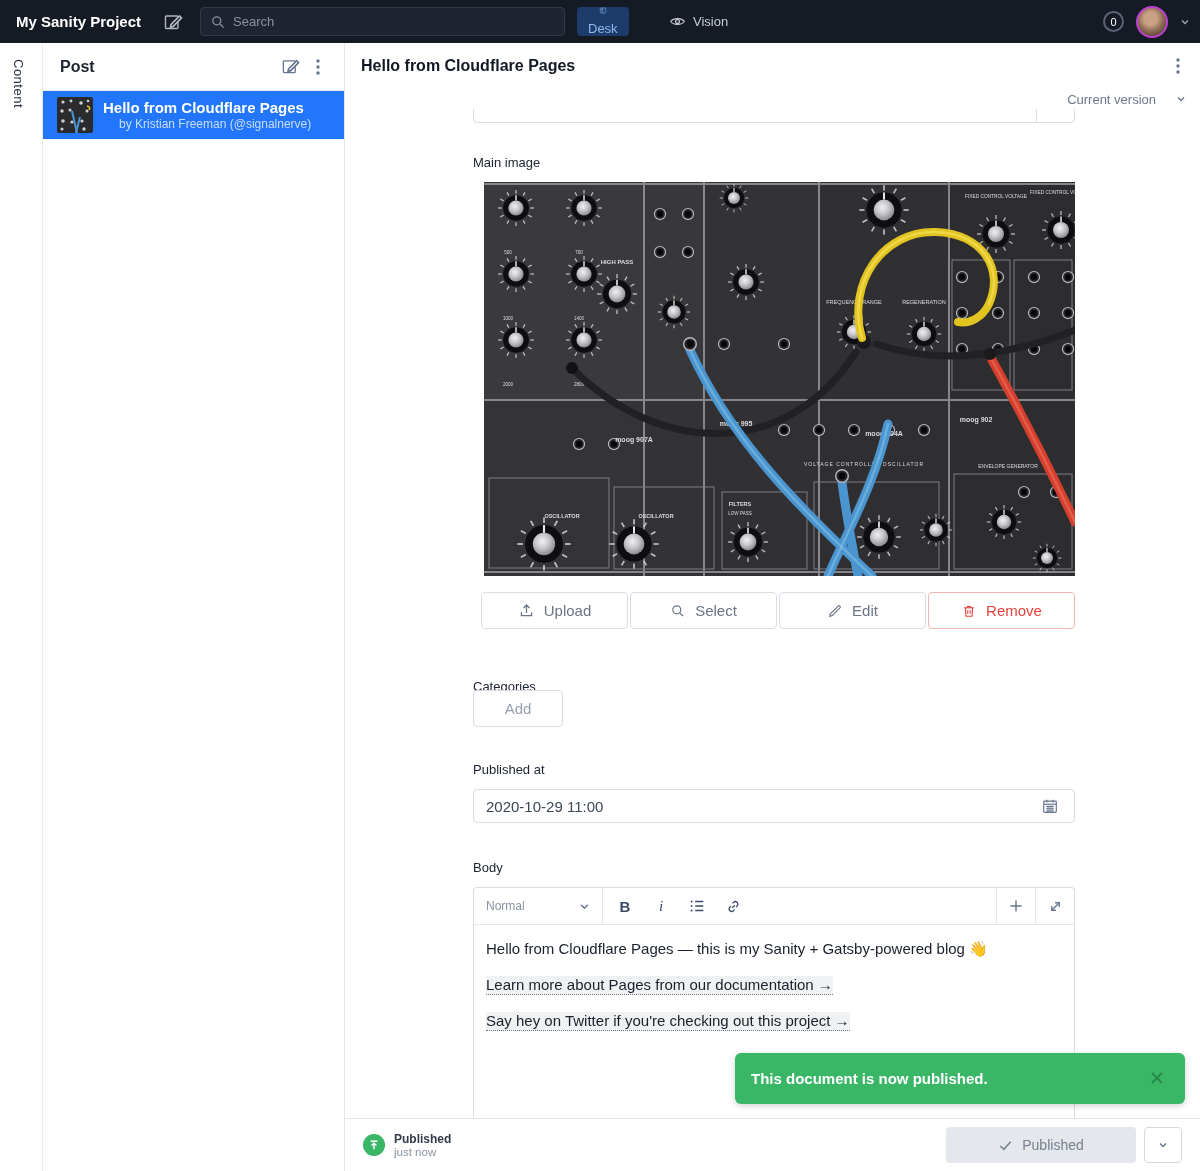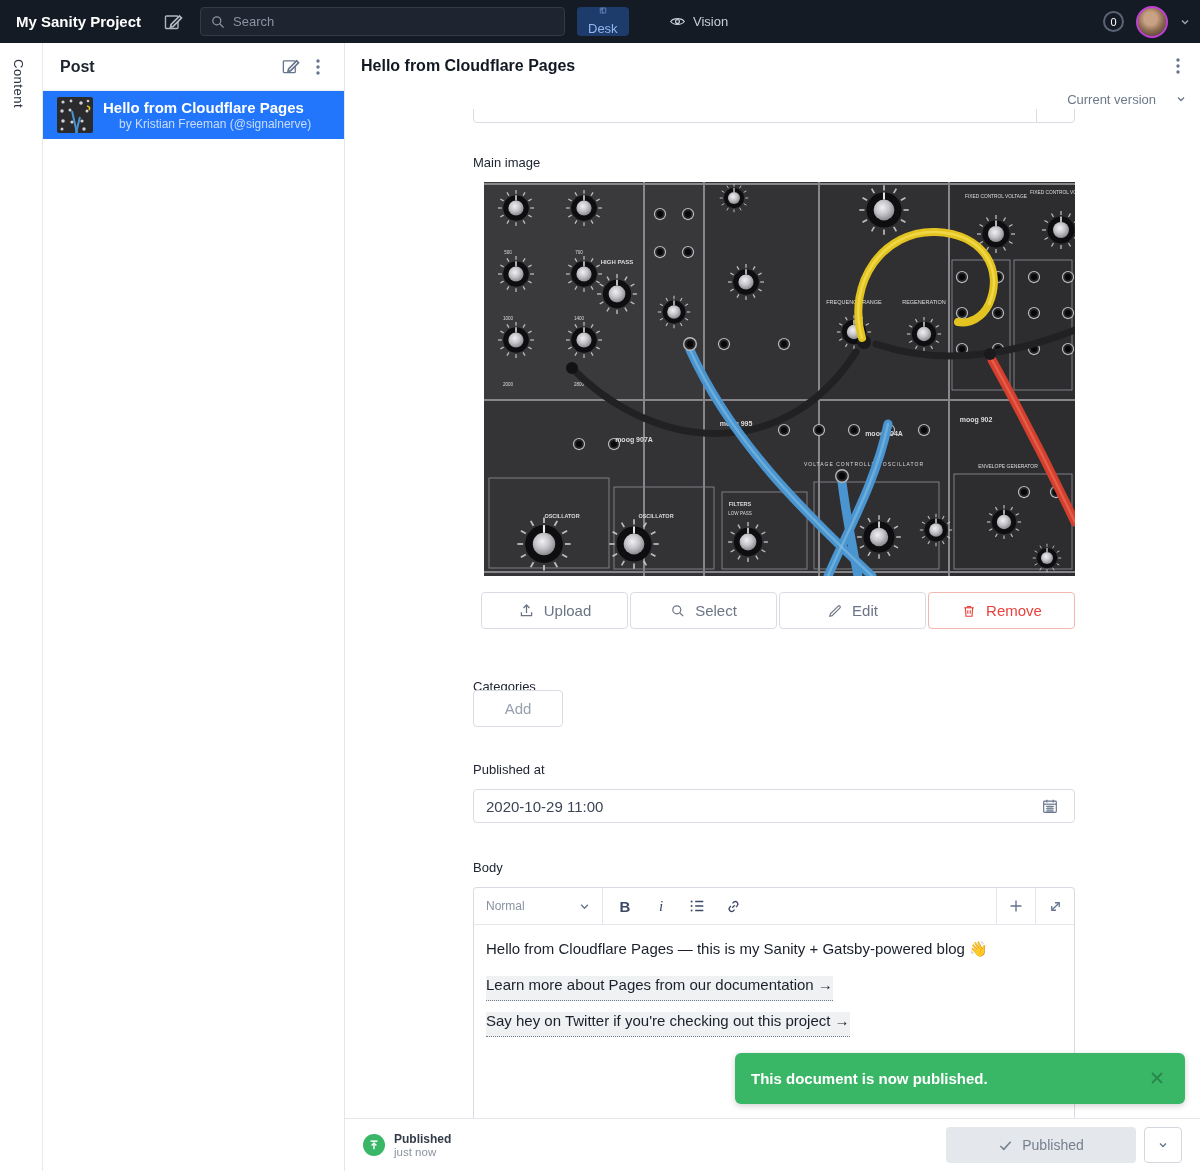--- a/index.html
+++ b/index.html
@@ -65,21 +65,21 @@
   .style-select { width:129px; border-right:1px solid #e3e6ea; display:flex; align-items:center; padding:0 12px; color:#8a93a1; font-size:12px; cursor:pointer; }
   .style-select span { flex:1; }
   .tb-icons { display:flex; align-items:center; gap:8px; padding-left:8px; flex:1; }
   .tb-btn { width:28px; height:28px; display:flex; align-items:center; justify-content:center; color:#3b4a66; cursor:pointer; border-radius:3px; }
   .tb-bold { font-weight:700; font-size:15px; }
   .tb-italic { font-style:italic; font-size:15px; font-family:"Liberation Serif", serif; }
   .tb-right { display:flex; align-items:stretch; }
   .tb-sq { width:39px; display:flex; align-items:center; justify-content:center; color:#66758d; border-left:1px solid #e3e6ea; cursor:pointer; }
   .editor-body { padding:13px 12px 0; font-size:15px; line-height:21px; color:#1a212c; }
   .editor-body p { margin-bottom:15px; }
-  .body-link { background:#f0f1f3; border-bottom:1px dotted #6f7a89; padding-bottom:7px; cursor:pointer; }
+  .body-link { background:#f0f1f3; border-bottom:1px dotted #6f7a89; padding-bottom:1px; cursor:pointer; }
 
   .toast { position:absolute; left:390px; top:1010px; width:450px; height:51px; background:#3ab667; border-radius:6px; display:flex; align-items:center; padding:0 16px; z-index:20; box-shadow:0 2px 6px rgba(0,0,0,.18); }
   .toast-msg { color:#fff; font-size:15px; font-weight:600; flex:1; }
   .toast-close { color:rgba(10,60,35,.38); width:22px; height:22px; cursor:pointer; }
 
   .doc-footer { position:absolute; left:0; top:1075px; width:100%; height:53px; background:#fff; border-top:1px solid #e3e6ea; display:flex; align-items:center; z-index:15; }
   .pub-circle { width:22px; height:22px; border-radius:50%; background:#3ab667; color:#fff; display:flex; align-items:center; justify-content:center; margin-left:18px; flex:none; }
   .pub-text { margin-left:9px; flex:1; }
   .pub-status { font-size:12px; font-weight:600; color:#333b49; line-height:14px; }
   .pub-time { font-size:11.5px; color:#8a93a1; line-height:13px; }

